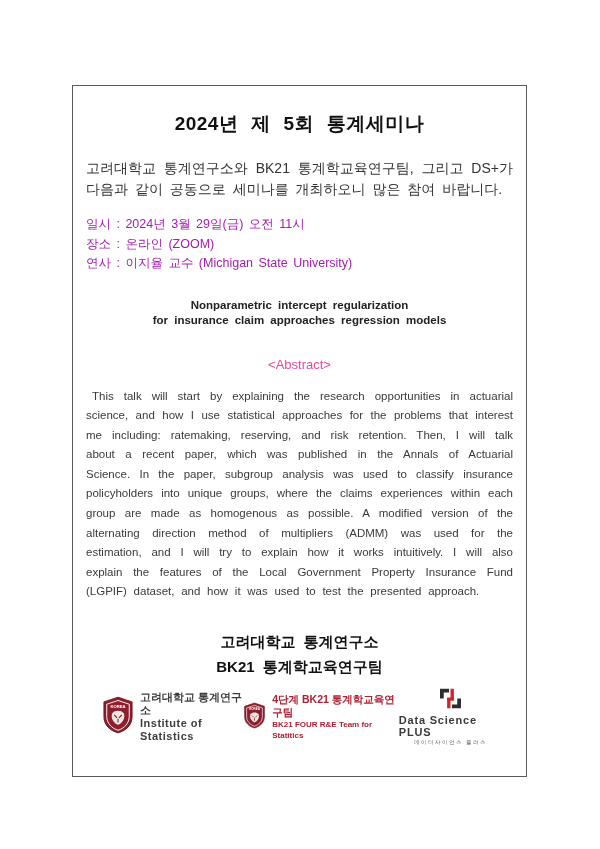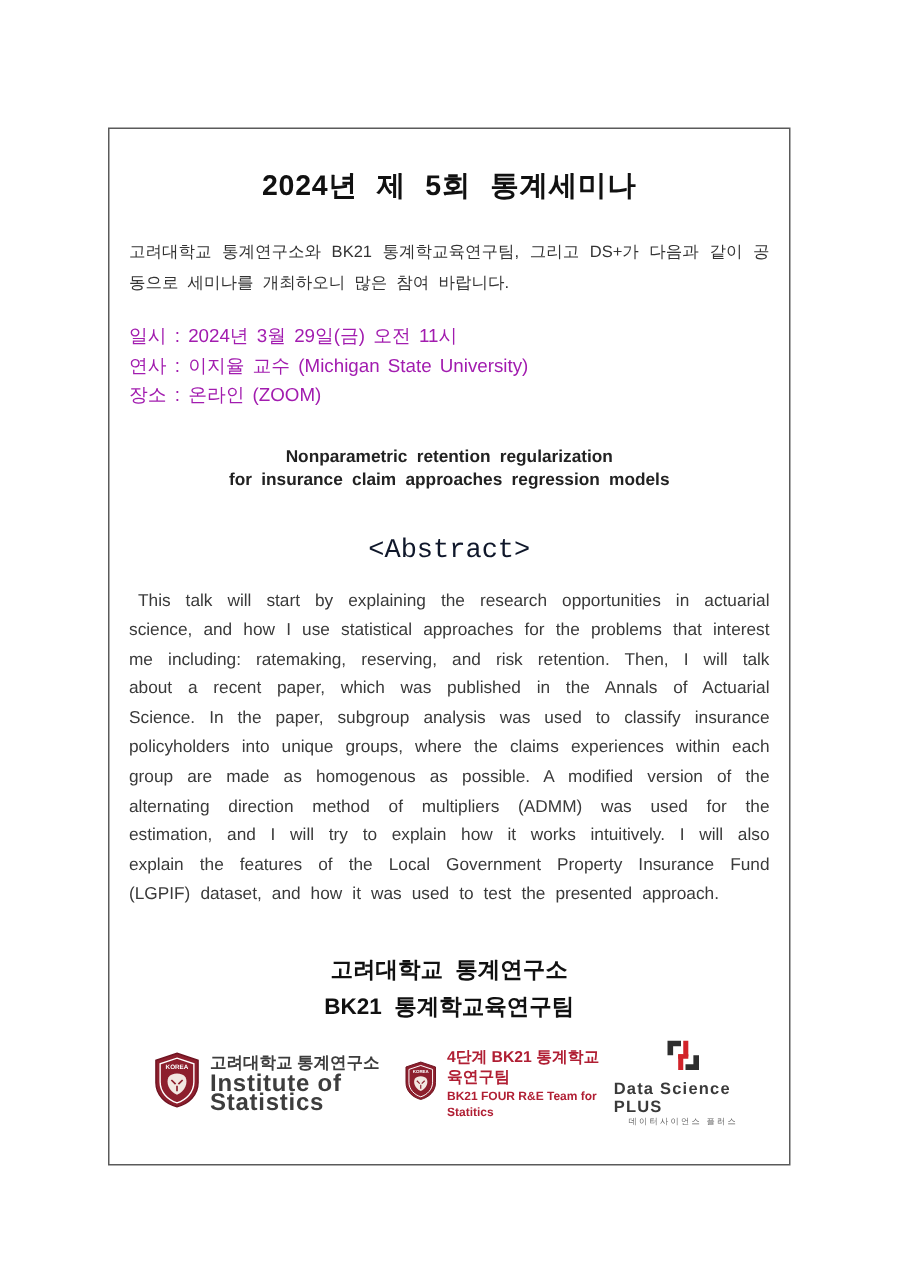--- a/index.html
+++ b/index.html
@@ -29,21 +29,21 @@
     margin: 25px 10px 0 10px;
     text-align: center;
     font-size: 19px;
     font-weight: bold;
     color: #111111;
     letter-spacing: 0.5px;
     word-spacing: 7px;
   }
   .intro {
     margin: 21px 13px 0 13px;
-    font-size: 11px;
+    font-size: 14px;
     line-height: 20.5px;
     color: #333333;
     text-align: justify;
     word-spacing: 3px;
   }
   .details {
     margin: 16px 13px 0 13px;
     font-size: 12.5px;
     line-height: 19.5px;
     color: #a21caf;
@@ -54,23 +54,22 @@
     text-align: center;
     font-size: 11.5px;
     font-weight: bold;
     line-height: 15px;
     color: #222222;
     word-spacing: 3px;
   }
   .abstract-heading {
     margin-top: 29px;
     text-align: center;
-    font-size: 18px;
-    color: #0f172a;
-    font-family: Liberation Mono, monospace;
+    font-size: 13px;
+    color: #ec4899;
   }
   .abstract {
     margin: 15px 13px 0 13px;
     font-size: 11.5px;
     line-height: 19.6px;
     color: #3a3a3a;
     text-align: justify;
     word-spacing: 3.5px;
     text-indent: 6px;
   }
@@ -89,21 +88,21 @@
     align-items: center;
     justify-content: space-between;
   }
   .logo {
     display: flex;
     align-items: center;
     gap: 7px;
   }
   .logo-text { display: flex; flex-direction: column; }
   .inst-line1 { font-size: 11px; font-weight: bold; color: #3d3d3d; line-height: 13px; }
-  .inst-line2 { font-size: 16px; font-weight: bold; color: #3d3d3d; letter-spacing: 0.5px; line-height: 13px; }
+  .inst-line2 { font-size: 11px; font-weight: bold; color: #3d3d3d; letter-spacing: 0.5px; line-height: 13px; }
   .bk21-line1 { font-size: 10.5px; font-weight: bold; color: #b01e33; line-height: 13px; }
   .bk21-line2 { font-size: 8px; font-weight: bold; color: #b01e33; line-height: 11px; }
   .logo-ds {
     display: flex;
     flex-direction: column;
     align-items: center;
     gap: 1px;
   }
   .ds-line1 { font-size: 11px; font-weight: bold; color: #3a3a3a; letter-spacing: 0.8px; line-height: 12px; }
   .ds-line2 { font-size: 5.5px; color: #666666; letter-spacing: 1.5px; line-height: 7px; }
@@ -113,26 +112,26 @@
 
 <div class="page">
   <div class="doc-box">
 
     <h1 class="seminar-title">2024년  제  5회  통계세미나</h1>
 
     <p class="intro">고려대학교 통계연구소와 BK21 통계학교육연구팀, 그리고 DS+가 다음과 같이 공동으로 세미나를 개최하오니 많은 참여 바랍니다.</p>
 
     <div class="details">
       <div>일시 : 2024년 3월 29일(금) 오전 11시</div>
+      <div>장소 : 온라인 (ZOOM)</div>
       <div>연사 : 이지율 교수 (Michigan State University)</div>
-      <div>장소 : 온라인 (ZOOM)</div>
     </div>
 
     <div class="talk-title">
-      <div>Nonparametric retention regularization</div>
+      <div>Nonparametric intercept regularization</div>
       <div>for insurance claim approaches regression models</div>
     </div>
 
     <div class="abstract-heading">&lt;Abstract&gt;</div>
 
     <p class="abstract">This talk will start by explaining the research opportunities in actuarial science, and how I use statistical approaches for the problems that interest me including: ratemaking, reserving, and risk retention. Then, I will talk about a recent paper, which was published in the Annals of Actuarial Science. In the paper, subgroup analysis was used to classify insurance policyholders into unique groups, where the claims experiences within each group are made as homogenous as possible. A modified version of the alternating direction method of multipliers (ADMM) was used for the estimation, and I will try to explain how it works intuitively. I will also explain the features of the Local Government Property Insurance Fund (LGPIF) dataset, and how it was used to test the presented approach.</p>
 
     <div class="hosts">
       <div>고려대학교 통계연구소</div>
       <div>BK21 통계학교육연구팀</div>

